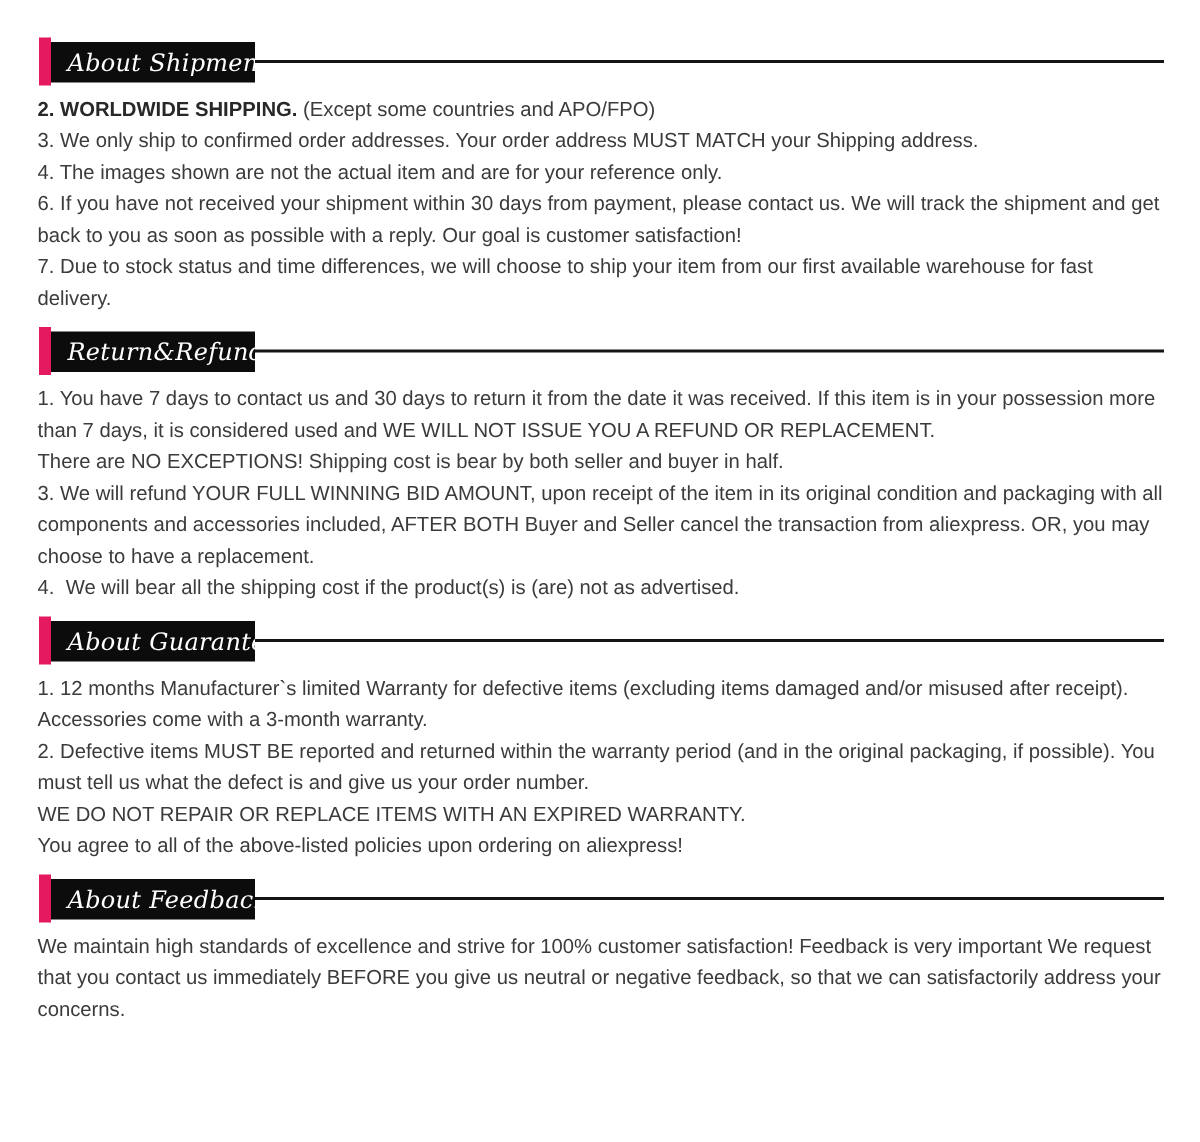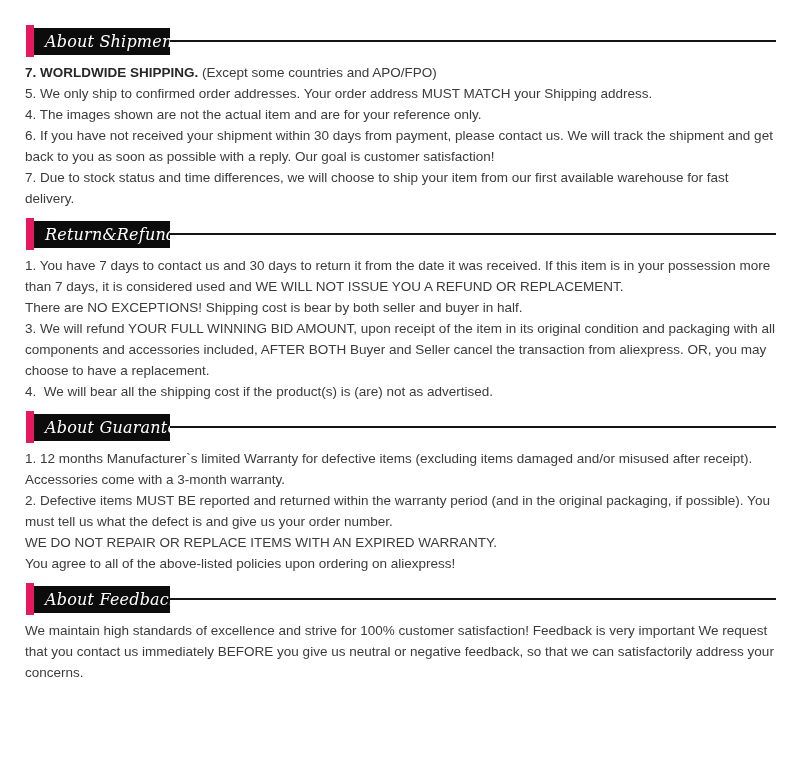--- a/index.html
+++ b/index.html
@@ -72,22 +72,22 @@
 
   <section class="section">
     <div class="section-header">
       <span class="accent-bar"></span>
       <span class="title-box">
         <span class="title-text">About Shipment</span>
       </span>
       <span class="header-rule"></span>
     </div>
     <div class="section-body">
-        <p><strong>7. WORLDWIDE SHIPPING.</strong><span> (Except some countries and APO/FPO)</span></p>
-        <p><span>5. We only ship to confirmed order addresses. Your order address MUST MATCH your Shipping address.</span></p>
+        <p><strong>2. WORLDWIDE SHIPPING.</strong><span> (Except some countries and APO/FPO)</span></p>
+        <p><span>3. We only ship to confirmed order addresses. Your order address MUST MATCH your Shipping address.</span></p>
         <p><span>4. The images shown are not the actual item and are for your reference only.</span></p>
         <p><span>6. If you have not received your shipment within 30 days from payment, please contact us. We will track the shipment and get back to you as soon as possible with a reply. Our goal is customer satisfaction!</span></p>
         <p><span>7. Due to stock status and time differences, we will choose to ship your item from our first available warehouse for fast delivery.</span></p>
       </div>
   </section>
 
   <section class="section">
     <div class="section-header">
       <span class="accent-bar"></span>
       <span class="title-box">

